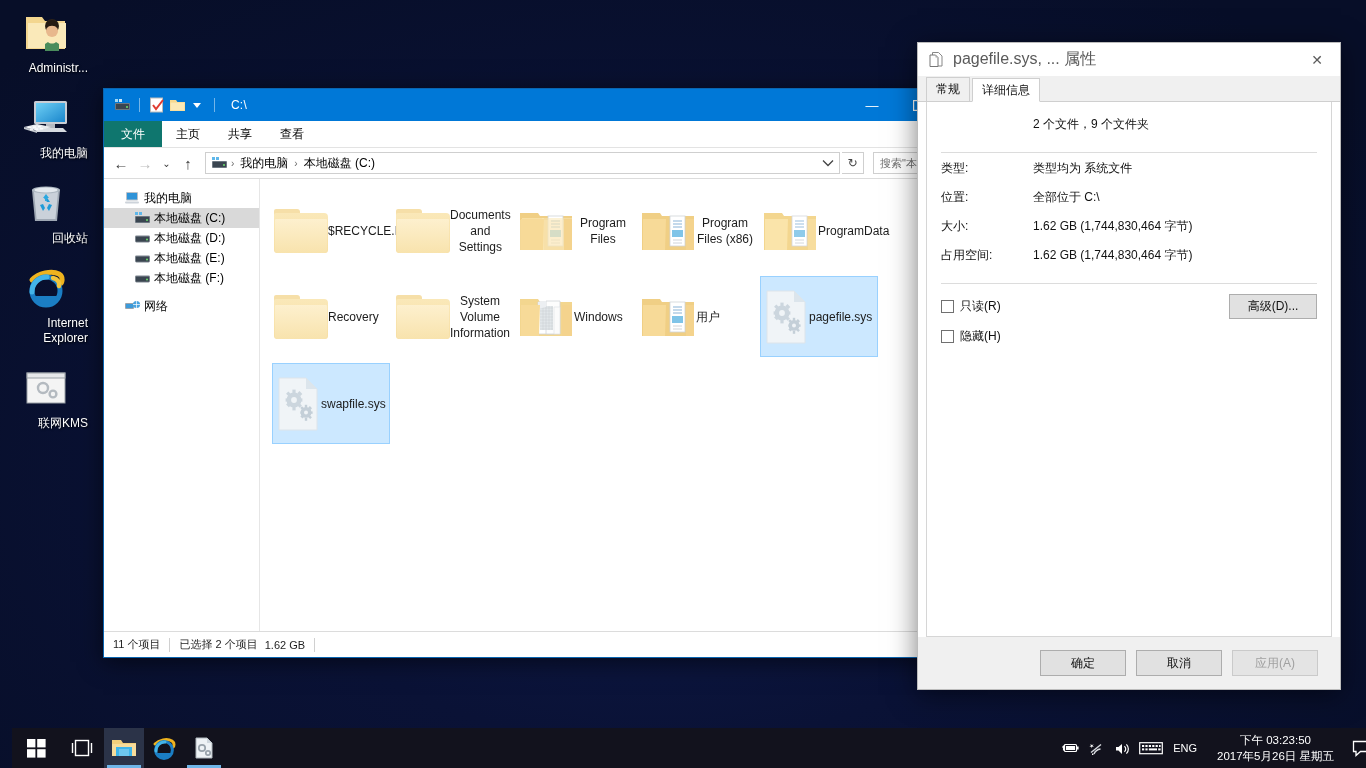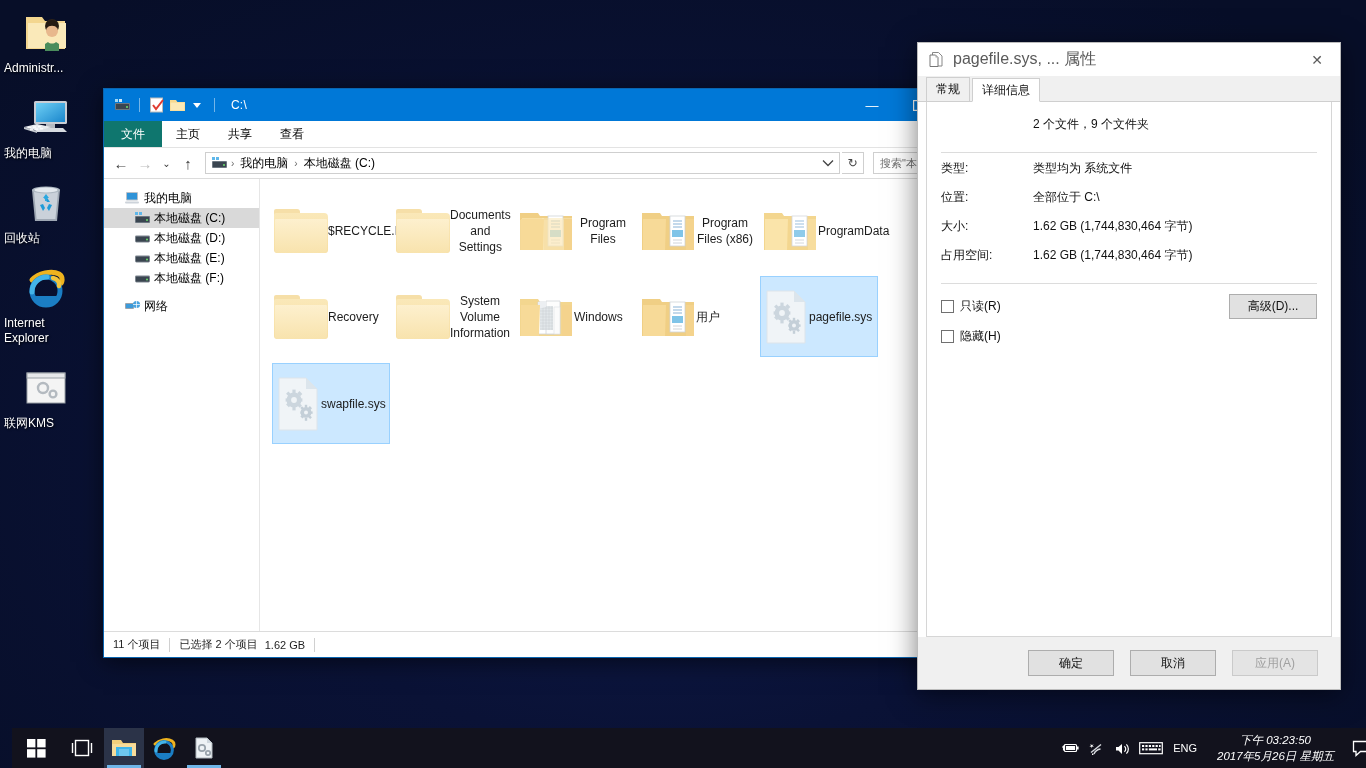--- a/index.html
+++ b/index.html
@@ -11,21 +11,21 @@
     background: #071033;
     background-image:
       radial-gradient(ellipse 900px 600px at 48% 62%, #0e1a4a 0%, #0a1236 45%, #070e28 100%);
     position: relative;
     user-select: none;
   }
 
   
   #desktop-icons { position: absolute; left: 0; top: 6px; width: 92px; }
   .desk-icon {
-    width: 84px; margin: 0 auto 14px auto; text-align: left;
+    width: 84px; margin: 0 auto 14px auto; text-align: right;
     padding: 2px 0 1px 0;
   }
   .desk-icon .glyph { height: 50px; display: flex; align-items: center; justify-content: center; }
   .desk-icon .cap {
     color: #fff; font-size: 12px; line-height: 15px; margin-top: 3px;
     text-shadow: 1px 1px 2px rgba(0,0,0,.9);
     word-break: break-word;
   }
 
   
@@ -160,21 +160,21 @@
   }
   .pd-chk .cl { font-size: 12px; color: #111; }
   .pd-chkrow { display: flex; align-items: flex-start; }
   .adv-btn {
     width: 88px; height: 25px; border: 1px solid #adadad; background: #e1e1e1;
     font-size: 12px; color: #111; display: flex; align-items: center; justify-content: center;
     margin: 3px 14px 0 auto;
   }
   .pd-footer {
     height: 52px; flex: none; display: flex; align-items: center; justify-content: flex-end;
-    gap: 16px; padding: 0 22px 0 0; background: #f0f0f0;
+    gap: 10px; padding: 0 22px 0 0; background: #f0f0f0;
   }
   .pd-btn {
     width: 86px; height: 26px; border: 1px solid #adadad; background: #e1e1e1;
     font-size: 12px; color: #111; display: flex; align-items: center; justify-content: center;
   }
   .pd-btn.disabled { color: #a0a0a0; border-color: #cacaca; background: #e4e4e4; }
 
   
   #taskbar {
     position: absolute; left: 12px; bottom: 0; width: 1366px; height: 40px;
@@ -186,21 +186,21 @@
     width: 40px; height: 40px; display: flex; align-items: center; justify-content: center;
     position: relative;
   }
   .tb-app.active { background: #2b3348; }
   .tb-app.active::after, .tb-app.running::after {
     content: ''; position: absolute; bottom: 0; left: 3px; right: 3px; height: 3px; background: #6fb5e8;
   }
   .tray { margin-left: auto; display: flex; align-items: center; height: 40px; }
   .tray-ico { width: 26px; height: 40px; display: flex; align-items: center; justify-content: center; color: #fff; }
   .tray-lang { color: #fff; font-size: 11px; padding: 0 10px 0 6px; }
-  .clock { color: #fff; font-size: 11.5px; text-align: center; line-height: 16px; padding: 0 10px; font-style: italic; }
+  .clock { color: #fff; font-size: 11.5px; text-align: center; line-height: 16px; padding: 0 10px; }
   .tray-action { width: 34px; height: 40px; display: flex; align-items: center; justify-content: center; }
 
   
   .folder { position: relative; width: 54px; height: 44px; }
   .folder .back {
     position: absolute; left: 0; top: 4px; width: 54px; height: 40px;
     background: linear-gradient(180deg,#fae8b8 0%,#f7dfa4 100%);
     border-radius: 2px 4px 3px 3px;
   }
   .folder .tab {

